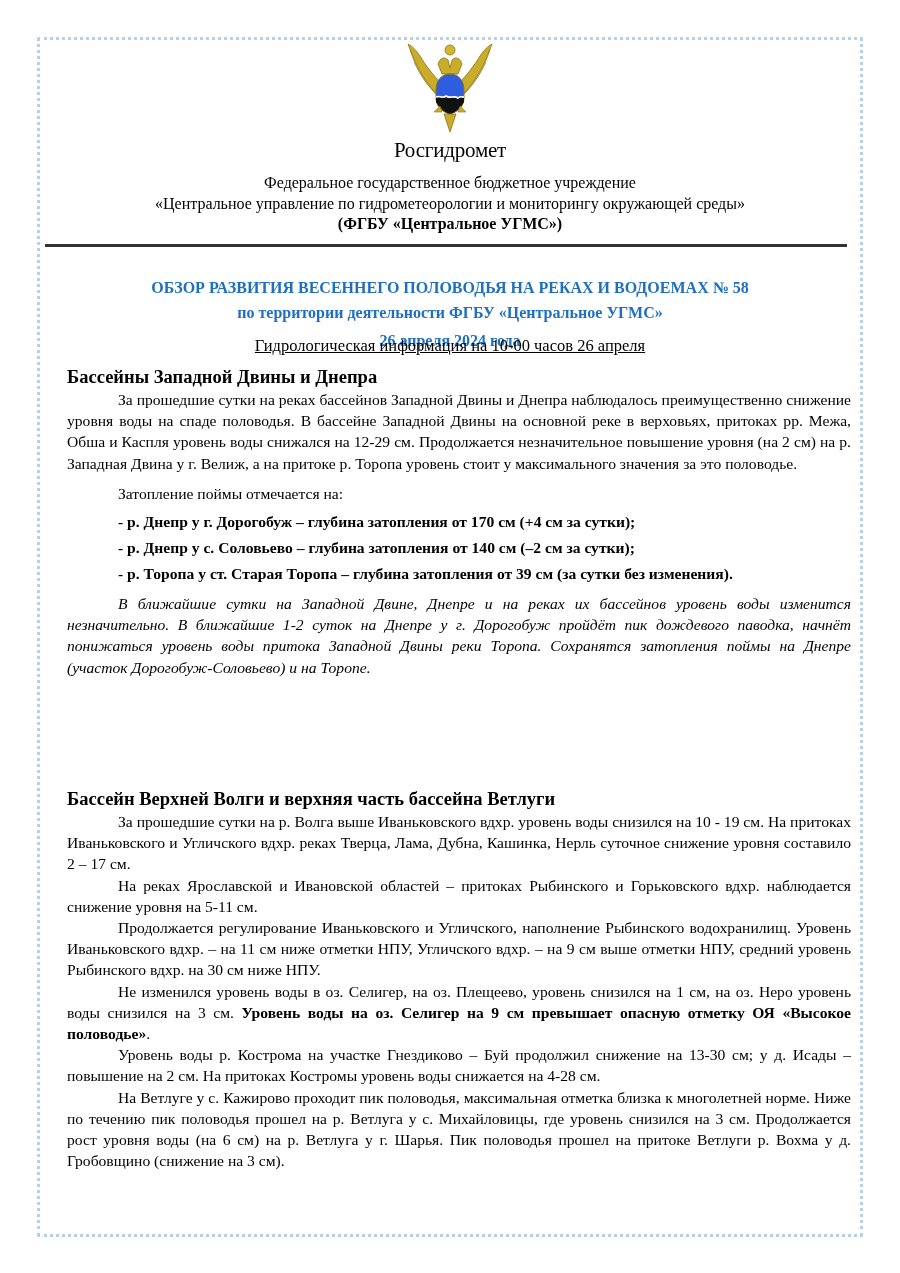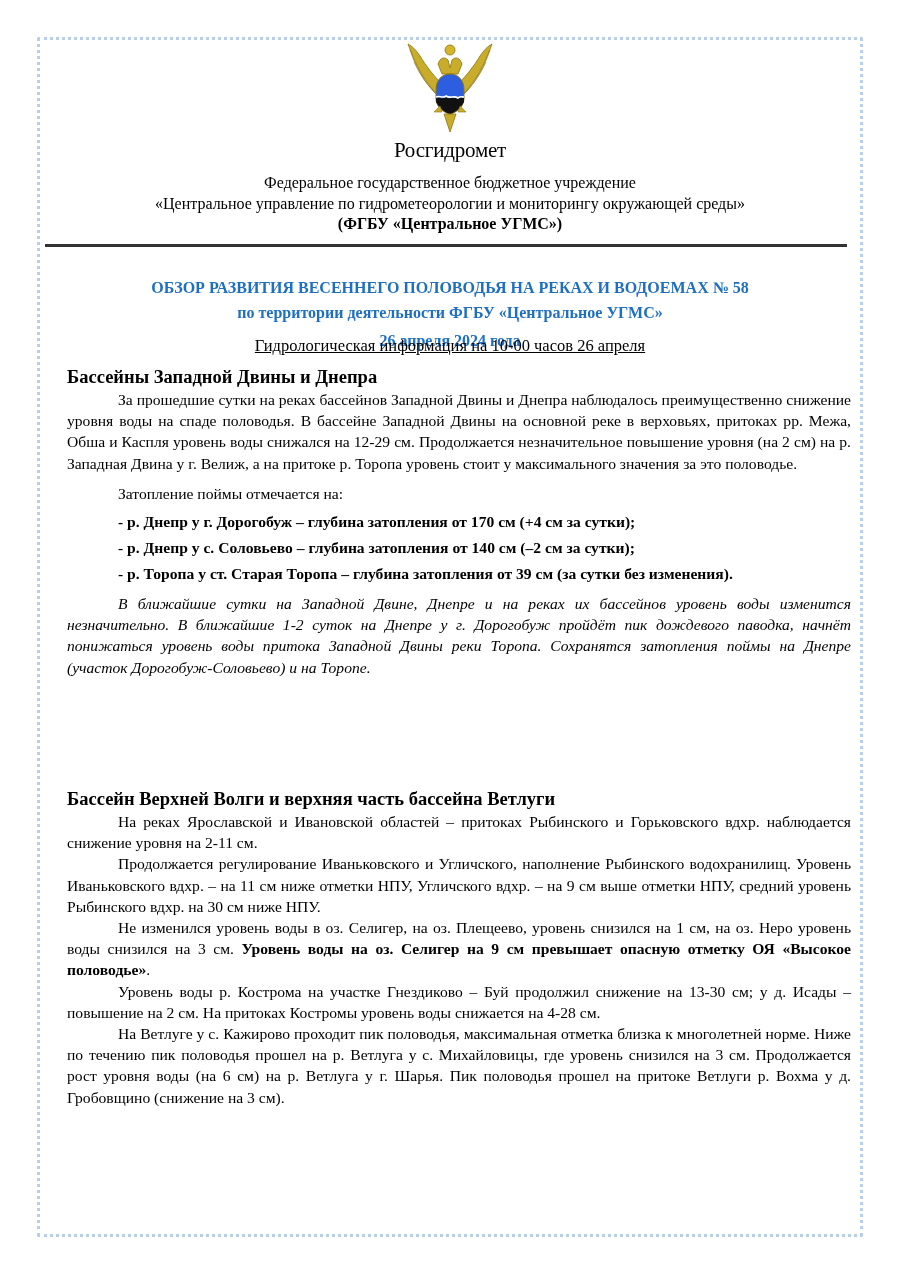--- a/index.html
+++ b/index.html
@@ -82,18 +82,19 @@
   <div class="gap" style="height:5px;"></div>
   <div class="list-item">- р. Днепр у г. Дорогобуж – глубина затопления от 170 см (+4 см за сутки);</div>
   <div class="list-item">- р. Днепр у с. Соловьево – глубина затопления от 140 см (–2 см за сутки);</div>
   <div class="list-item">- р. Торопа у ст. Старая Торопа – глубина затопления от 39 см (за сутки без изменения).</div>
   <div class="gap" style="height:6px;"></div>
   <p class="italic">В ближайшие сутки на Западной Двине, Днепре и на реках их бассейнов уровень воды изменится незначительно. В ближайшие 1-2 суток на Днепре у г. Дорогобуж пройдёт пик дождевого паводка, начнёт понижаться уровень воды притока Западной Двины реки Торопа. Сохранятся затопления поймы на Днепре (участок Дорогобуж-Соловьево) и на Торопе.</p>
 </div>
 
 <div class="content" style="top:787px;">
   <h2>Бассейн Верхней Волги и верхняя часть бассейна Ветлуги</h2>
-  <p>На реках Ярославской и Ивановской областей – притоках Рыбинского и Горьковского вдхр. наблюдается снижение уровня на 2-11 см.</p>
+  <p>За прошедшие сутки на р. Волга выше Иваньковского вдхр. уровень воды снизился на 10 - 19 см. На притоках Иваньковского и Угличского вдхр. реках Тверца, Лама, Дубна, Кашинка, Нерль суточное снижение уровня составило 2 – 17 см.</p>
+  <p>На реках Ярославской и Ивановской областей – притоках Рыбинского и Горьковского вдхр. наблюдается снижение уровня на 5-11 см.</p>
   <p>Продолжается регулирование Иваньковского и Угличского, наполнение Рыбинского водохранилищ. Уровень Иваньковского вдхр. – на 11 см ниже отметки НПУ, Угличского вдхр. – на 9 см выше отметки НПУ, средний уровень Рыбинского вдхр. на 30 см ниже НПУ.</p>
   <p><span>Не изменился уровень воды в оз. Селигер, на оз. Плещеево, уровень снизился на 1 см, на оз. Неро уровень воды снизился на 3 см. </span><b>Уровень воды на оз. Селигер на 9 см превышает опасную отметку ОЯ «Высокое половодье»</b><span>.</span></p>
   <p>Уровень воды р. Кострома на участке Гнездиково – Буй продолжил снижение на 13-30 см; у д. Исады – повышение на 2 см. На притоках Костромы уровень воды снижается на 4-28 см.</p>
   <p>На Ветлуге у с. Кажирово проходит пик половодья, максимальная отметка близка к многолетней норме. Ниже по течению пик половодья прошел на р. Ветлуга у с. Михайловицы, где уровень снизился на 3 см. Продолжается рост уровня воды (на 6 см) на р. Ветлуга у г. Шарья. Пик половодья прошел на притоке Ветлуги р. Вохма у д. Гробовщино (снижение на 3 см).</p>
 </div>
 
 </body></html>

